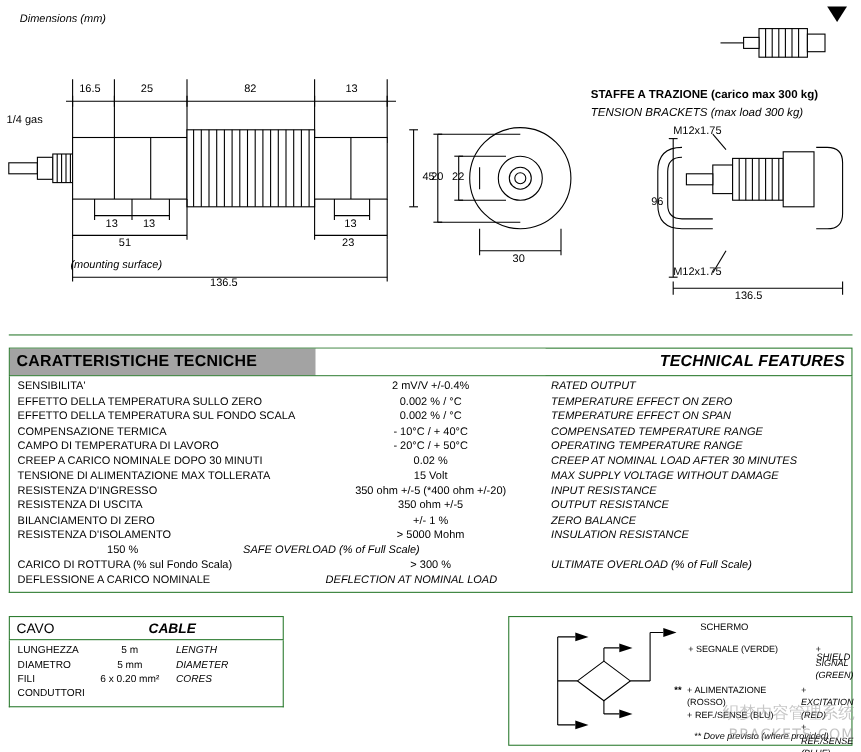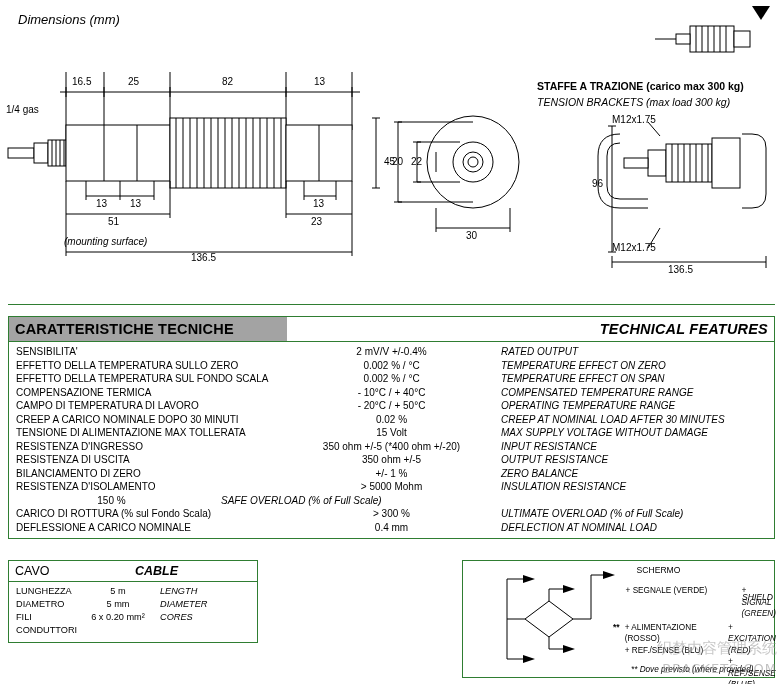--- a/index.html
+++ b/index.html
@@ -52,21 +52,21 @@
   .watermark{position:absolute;right:6px;bottom:26px;font-size:15px;color:#9a9a9a;opacity:.55;font-family:"DejaVu Sans",sans-serif;margin-top:35px;}
   .watermark2{position:absolute;right:6px;bottom:8px;font-size:13px;color:#8f8f8f;opacity:.55;letter-spacing:1px;font-family:"DejaVu Sans",sans-serif;}
 </style>
 </head>
 <body>
 
 <div class="page">
 
   <div class="abs" id="drawing-panel">
 
-    <div class="abs it dim-label" style="left:18px;top:12px;font-size:13px;">Dimensions (mm)</div>
+    <div class="abs it dim-label" style="left:18px;top:12px;font-size:10px;">Dimensions (mm)</div>
 
     <svg width="783" height="300" style="position:absolute;left:0;top:0;">
 
       <g stroke="#000" stroke-width="1" fill="none">
 
         <line x1="66" y1="72" x2="66" y2="145"></line>
         <line x1="104" y1="72" x2="104" y2="130"></line>
         <line x1="170" y1="72" x2="170" y2="125"></line>
         <line x1="286" y1="72" x2="286" y2="125"></line>
         <line x1="352" y1="72" x2="352" y2="130"></line>
@@ -334,21 +334,20 @@
           <div class="c2">150 %</div>
           <div class="c3">SAFE OVERLOAD (% of  Full Scale)</div>
         </div>
         <div class="tf-row">
           <div class="c1">CARICO DI ROTTURA (% sul Fondo Scala)</div>
           <div class="c2">&gt; 300 %</div>
           <div class="c3">ULTIMATE OVERLOAD (% of  Full Scale)</div>
         </div>
         <div class="tf-row">
           <div class="c1">DEFLESSIONE A CARICO NOMINALE</div>
-          <div class="c2">0.4 mm</div>
           <div class="c3">DEFLECTION AT NOMINAL LOAD</div>
         </div>
       </div>
   </div>
 
   <div class="abs" id="cable-block">
     <div class="cb-head">
       <div class="l">CAVO</div>
       <div class="r">CABLE</div>
     </div>

